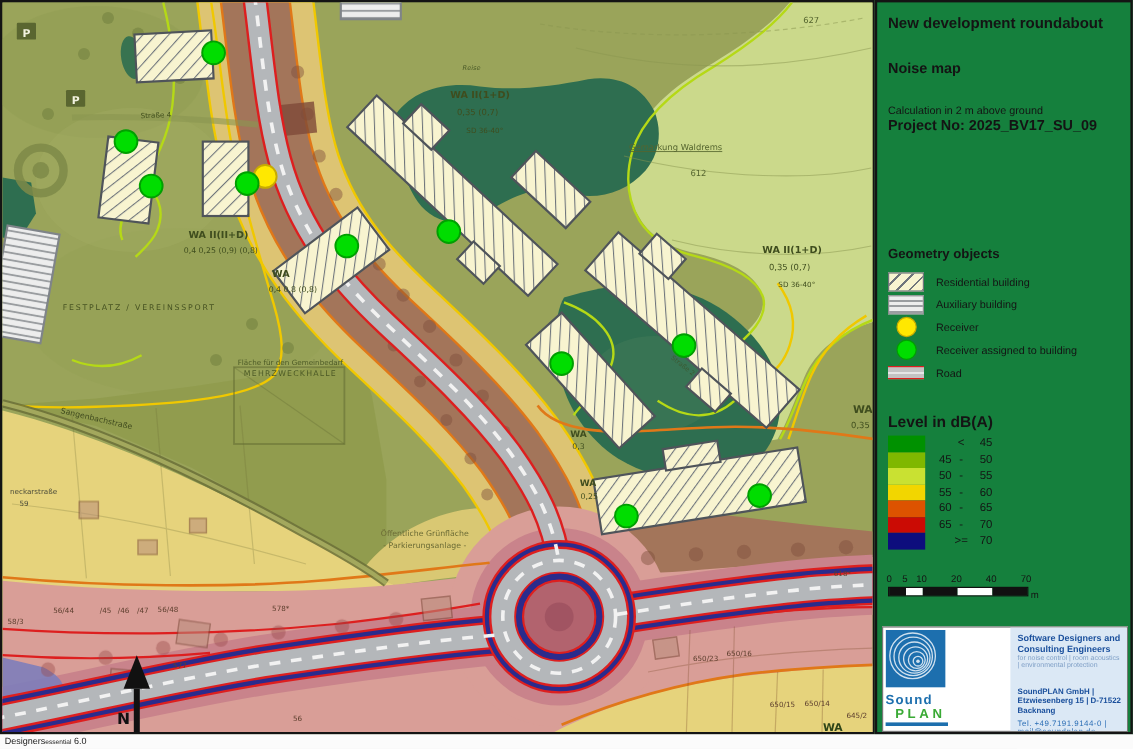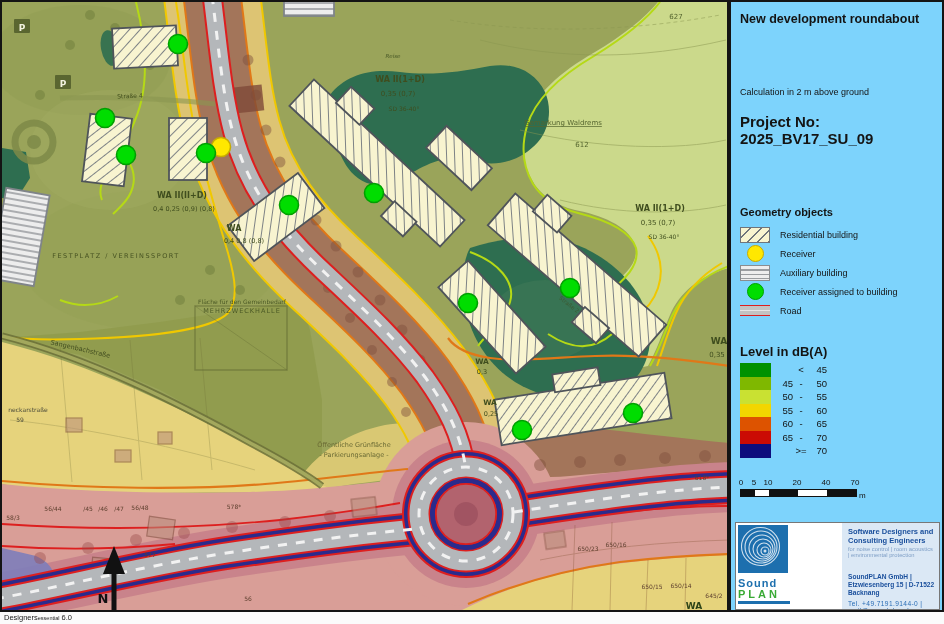--- a/index.html
+++ b/index.html
@@ -2,26 +2,26 @@
 <html><head>
 <meta charset="utf-8">
 <style>
   html,body{margin:0;padding:0;background:#e8e8e8;}
   .stage{position:relative;width:944px;height:624px;background:#ffffff;
          font-family:"Liberation Sans",sans-serif;overflow:hidden;}
   #map-frame{position:absolute;left:0;top:0;width:729px;height:612px;
              border:2px solid #141414;box-sizing:border-box;background:#9aa45a;}
   #map-frame svg{display:block;}
   #panel{position:absolute;left:729px;top:0;width:215px;height:612px;
-         border:2px solid #141414;box-sizing:border-box;background:#7dd3fc;color:#141414;}
+         border:2px solid #141414;box-sizing:border-box;background:#15803d;color:#141414;}
   .p-abs{position:absolute;left:9px;right:6px;}
   .t-title{top:10px;font-size:12.5px;font-weight:bold;}
   .t-sub{top:48px;font-size:12px;font-weight:bold;}
   .t-calc{top:85px;font-size:9px;}
-  .t-proj{top:111px;font-size:15px;font-weight:600;}
+  .t-proj{top:95px;font-size:12px;font-weight:600;}
   .t-geoh{top:204px;font-size:11px;font-weight:bold;}
   #geom-items{top:223px;}
   .g-row{display:flex;align-items:center;height:19px;gap:10px;font-size:9px;}
   .sw{width:30px;height:15px;flex:0 0 30px;display:flex;align-items:center;justify-content:center;}
   .sw-res{background:#f8f4d0;border:1.5px solid #6f757c;height:14px;
           background-image:repeating-linear-gradient(135deg,transparent 0 6px,#6f757c 6px 7.5px);}
   .sw-aux{background:#ededed;border:1.5px solid #8a8d90;height:14px;
           background-image:repeating-linear-gradient(180deg,transparent 0 3px,#9a9da0 3px 4.5px);}
   .dot{width:15px;height:15px;border-radius:50%;}
   .dot-y{background:#ffe800;border:1.5px solid #c7ab00;}
@@ -38,21 +38,21 @@
   .t-ratio{top:463px;font-size:12.5px;font-weight:bold;}
   #scalebar{top:476px;height:24px;}
   .tick{position:absolute;top:0;font-size:8px;transform:translateX(-50%);}
   .bar{position:absolute;top:11px;left:0;width:115px;height:6px;border:1px solid #111;display:flex;}
   .seg{height:100%;}
   .m-unit{position:absolute;left:119px;top:13px;font-size:8px;}
   #logo-box{position:absolute;left:4px;top:520px;width:203px;height:86px;border:1px solid #777;
             display:flex;background:#fff;}
   .logo-left{width:58px;padding:2px 2px 16px 2px;}
   .brand-top{font-size:11px;font-weight:bold;color:#1d6fae;letter-spacing:1px;line-height:11px;margin-top:1px;}
-  .brand-bottom{font-size:11px;font-weight:bold;color:#3aaa35;letter-spacing:3px;line-height:11px;}
+  .brand-bottom{font-size:11px;font-weight:bold;color:#3aaa35;letter-spacing:3px;line-height:11px;text-align:center;}
   .brand-bar{width:52px;height:3px;background:#1d6fae;margin-top:1px;}
   .logo-right{flex:1;background:#dbe8f5;padding:5px 4px 0 6px;overflow:hidden;margin-left:44px;}
   .lg-tag{font-size:7.5px;font-weight:bold;color:#1a4f9c;line-height:8.5px;}
   .lg-fields{font-size:5.8px;color:#7f9fc6;margin-top:1px;}
   .lg-addr{font-size:6.6px;font-weight:bold;color:#1a4f9c;margin-top:15px;line-height:8px;}
   .lg-contact{font-size:6.6px;color:#2a6db5;letter-spacing:.4px;margin-top:3px;}
   #statusbar{position:absolute;left:0;top:612px;width:944px;height:12px;background:#fbfbfb;
              font-size:7.5px;color:#222;padding:1px 0 0 4px;box-sizing:border-box;}
   #statusbar .small{font-size:5.5px;}
 </style>
@@ -378,42 +378,43 @@
           <circle cx="468" cy="303" r="9.5" fill="#00dd00" stroke="#00a000" stroke-width="1.6"></circle>
           <circle cx="570" cy="288" r="9.5" fill="#00dd00" stroke="#00a000" stroke-width="1.6"></circle>
           <circle cx="522" cy="430" r="9.5" fill="#00dd00" stroke="#00a000" stroke-width="1.6"></circle>
           <circle cx="633" cy="413" r="9.5" fill="#00dd00" stroke="#00a000" stroke-width="1.6"></circle>
         </g>
   </svg>
   </div>
 
   <aside id="panel">
     <div class="p-abs t-title">New development roundabout</div>
+    <div class="p-abs t-sub">Noise map</div>
     <div class="p-abs t-calc">Calculation in 2 m above ground</div>
     <div class="p-abs t-proj">Project No: 2025_BV17_SU_09</div>
 
     <div class="p-abs t-geoh">Geometry objects</div>
     <div class="p-abs" id="geom-items">
       <div class="g-row">
         <span class="sw">
             <span class="sw-res" style="width:28px;"></span>
           </span>
         <span>Residential building</span>
       </div>
       <div class="g-row">
         <span class="sw">
+            <span class="sw-aux" style="width:28px;"></span>
+          </span>
+        <span>Auxiliary building</span>
+      </div>
+      <div class="g-row">
+        <span class="sw">
             <span class="dot dot-y"></span>
           </span>
         <span>Receiver</span>
-      </div>
-      <div class="g-row">
-        <span class="sw">
-            <span class="sw-aux" style="width:28px;"></span>
-          </span>
-        <span>Auxiliary building</span>
       </div>
       <div class="g-row">
         <span class="sw">
             <span class="dot dot-g"></span>
           </span>
         <span>Receiver assigned to building</span>
       </div>
       <div class="g-row">
         <span class="sw">
             <span class="sw-road"></span>

